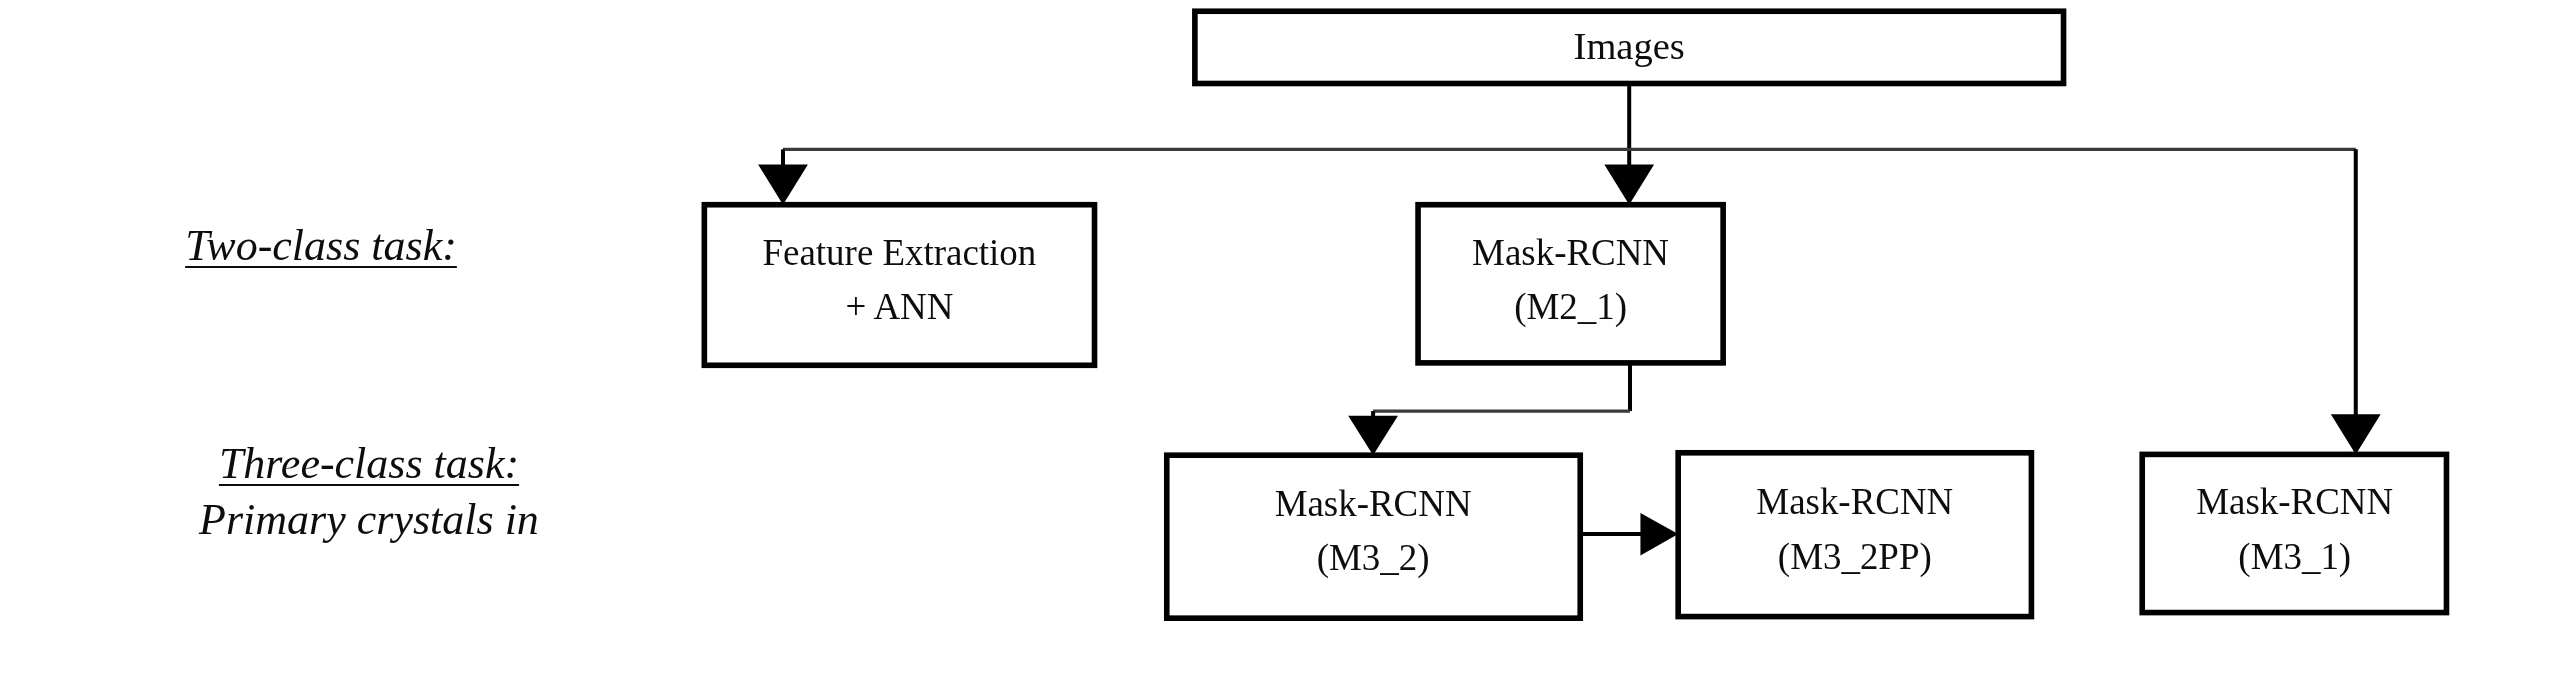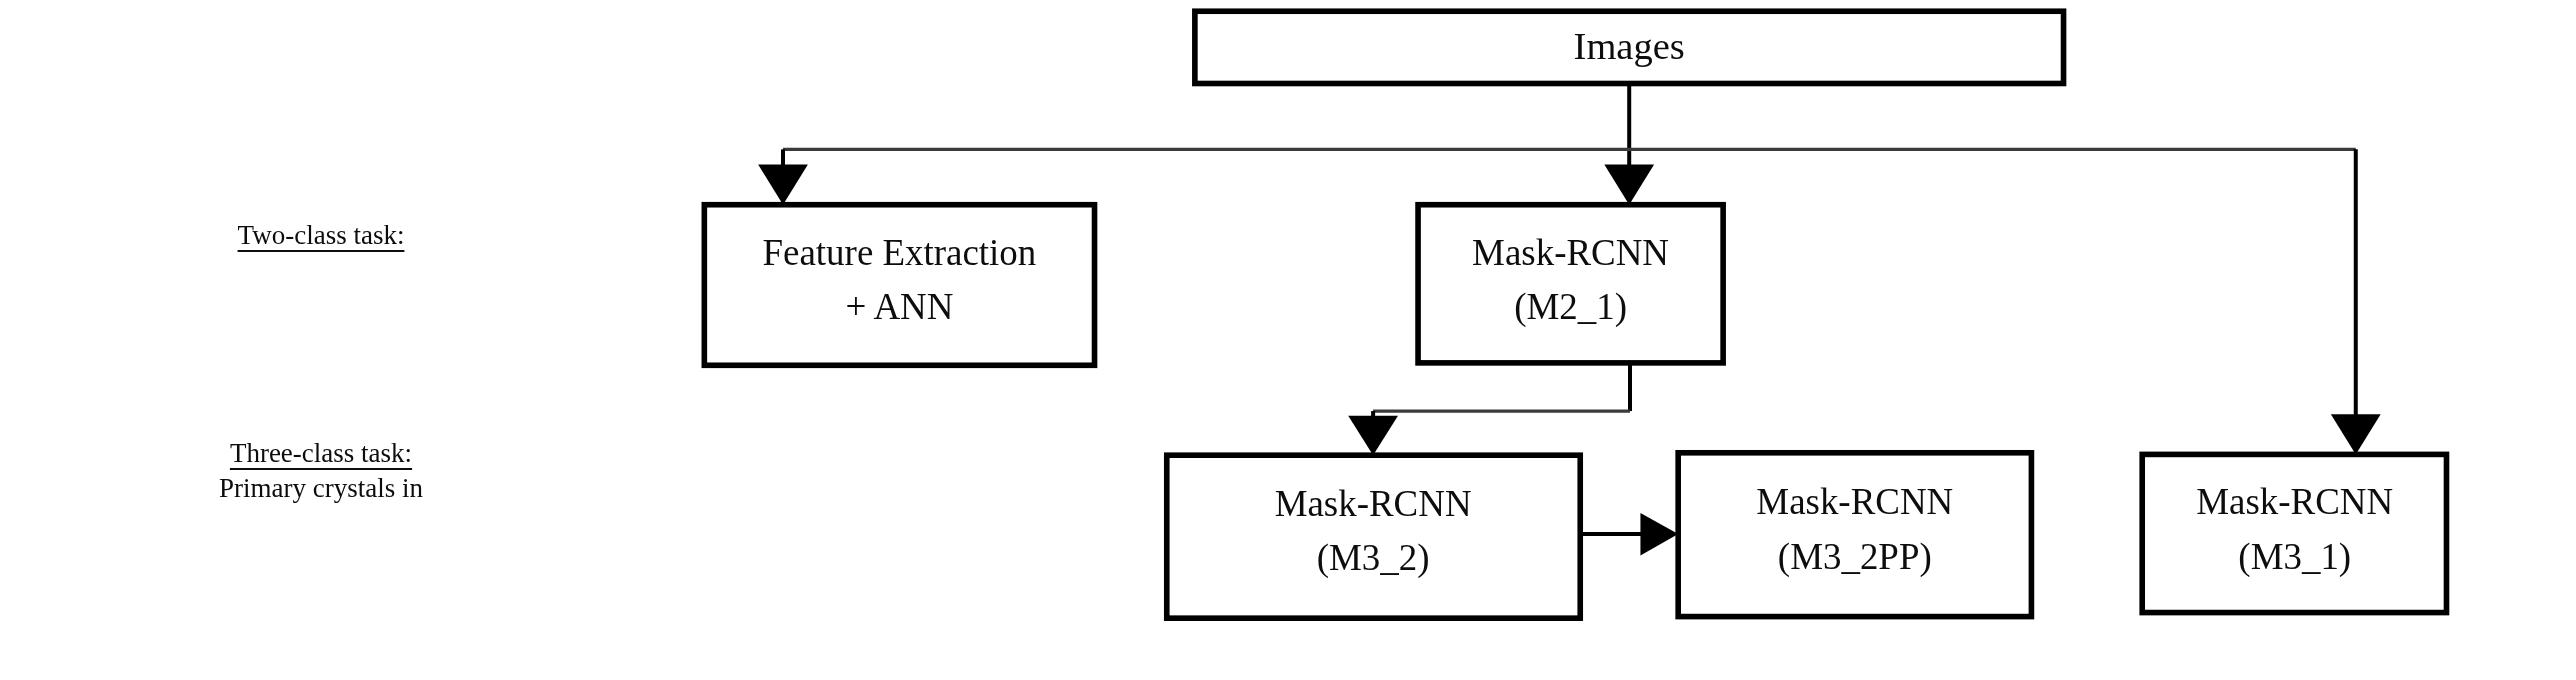--- a/index.html
+++ b/index.html
@@ -47,38 +47,39 @@
     fill: #0d0d0d;
     text-anchor: middle;
     dominant-baseline: middle;
   }
   .box-label-lg {
     font-size: 48px;
   }
   .side-label {
     position: absolute;
     font-family: "Liberation Serif", "DejaVu Serif", serif;
-    font-size: 27px;
+    font-style: italic;
+    font-size: 44px;
     line-height: 1.28;
     color: #0d0d0d;
     text-align: center;
     width: 642px;
     left: 0;
   }
   .side-head {
     display: inline-block;
     text-decoration: underline;
     text-underline-offset: 5.6px;
     text-decoration-thickness: 2.4px;
   }
   .side-body {
     display: block;
   }
   #label-two  { top: 218px; }
-  #label-three { top: 436px; }
+  #label-three { top: 436px; margin-left: 48px; }
 </style>
 </head>
 <body>
 
 <div id="page">
 
   <div class="side-label" id="label-two">
     <span class="side-head">Two-class task:</span>
   </div>
 

